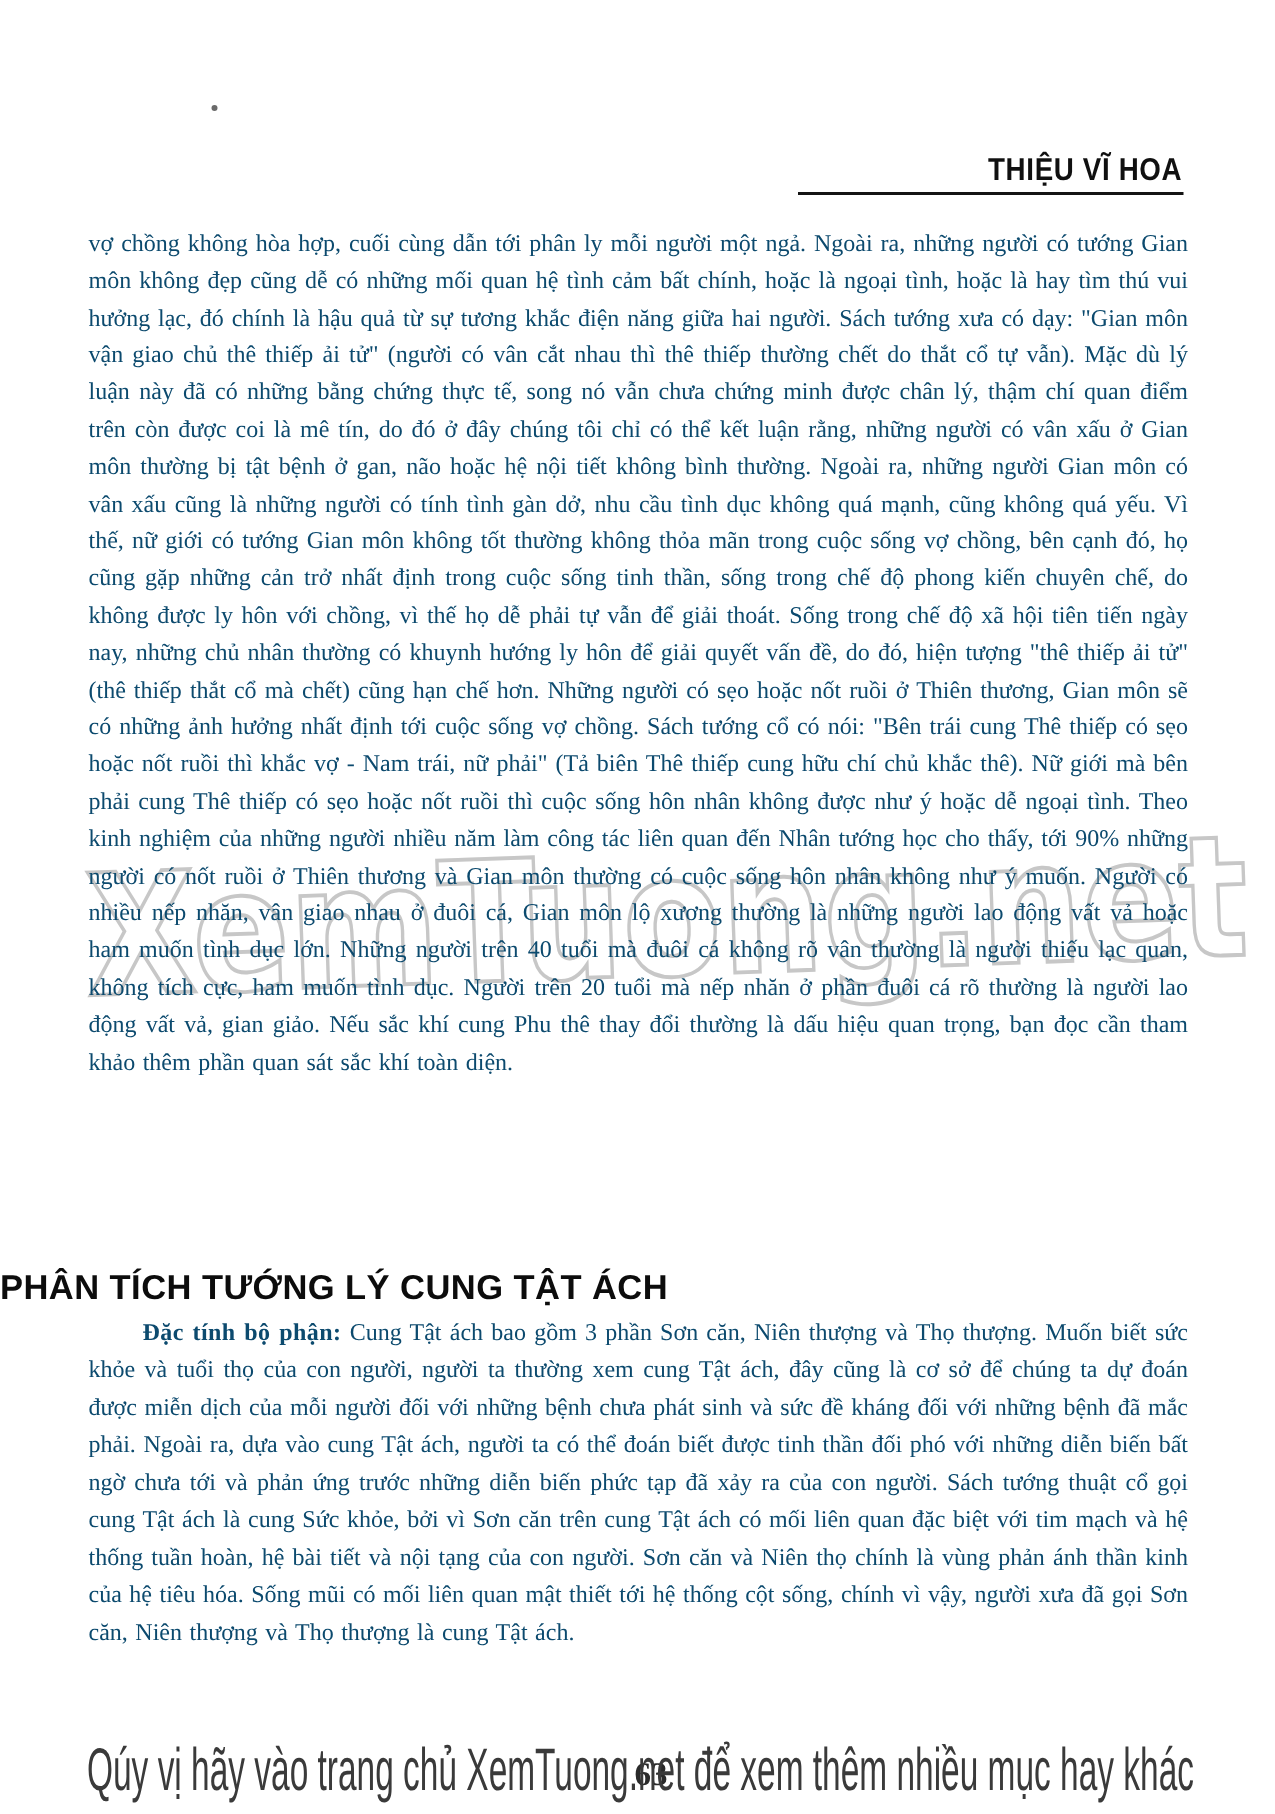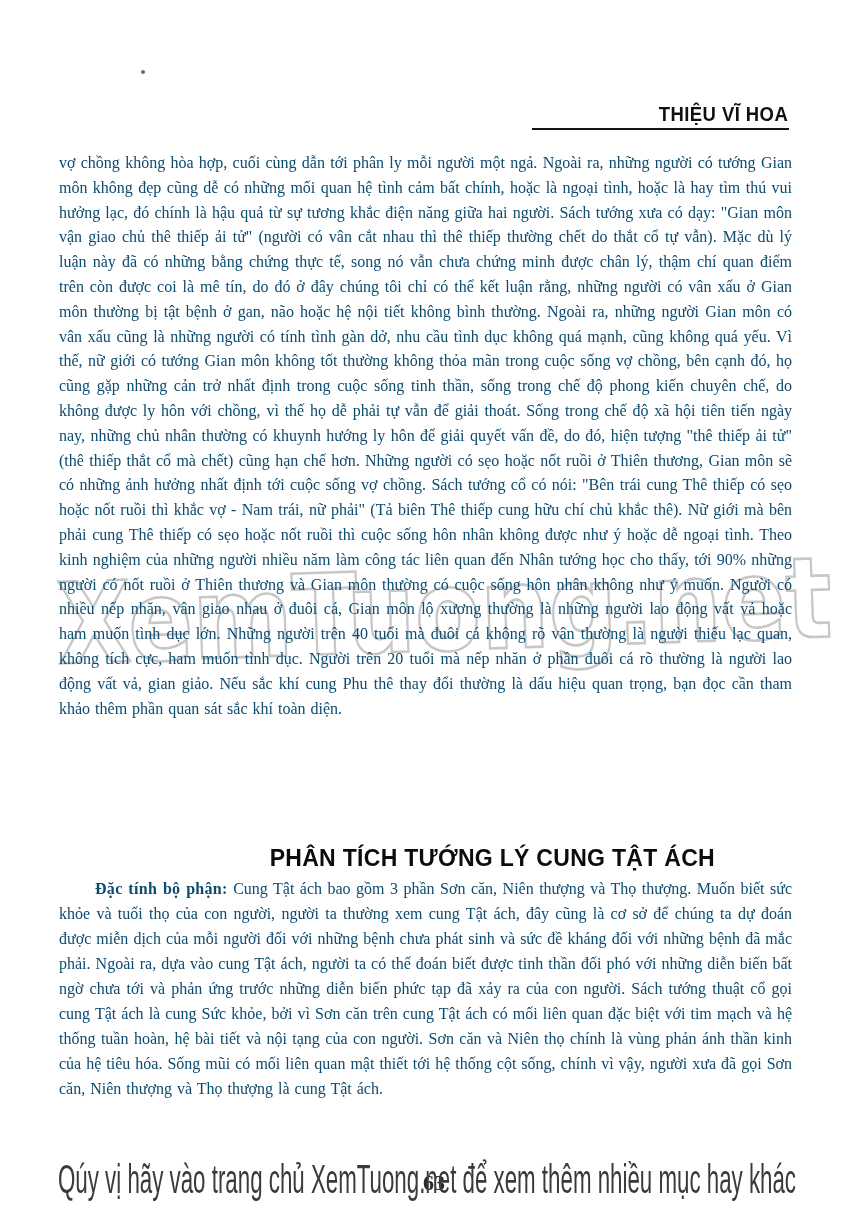--- a/index.html
+++ b/index.html
@@ -35,21 +35,21 @@
     font-size:16px; line-height:24.8px;
     text-align:justify; color:#0c4a6e;
     word-spacing:1px;
     z-index:2;
   }
   .para-1 { top:135px; }
   .para-2 { top:860px; line-height:25px; text-indent:36px; }
   .para-2 .lead { font-weight:bold; letter-spacing:0.3px; }
   .section-heading {
     position:absolute; left:0; top:845px; width:715px;
-    text-align:right;
+    text-align:left;
     font-family:"Liberation Sans", sans-serif;
     font-weight:bold; font-size:23px; color:#0c0c0c;
     letter-spacing:0.3px;
     z-index:2;
   }
   .watermark-wrap {
     position:absolute; left:45px; top:515px;
     width:800px; height:230px;
     transform:rotate(-2deg); transform-origin:center;
     z-index:1; pointer-events:none;

